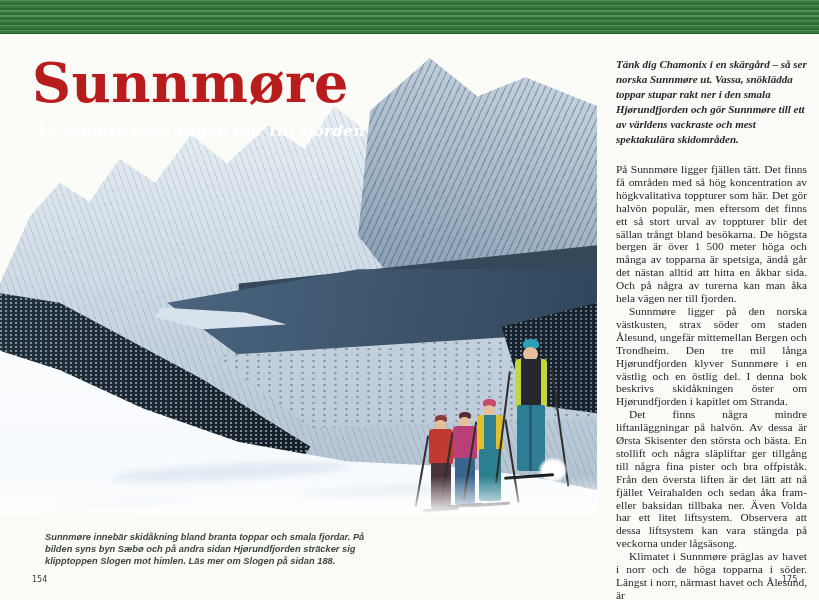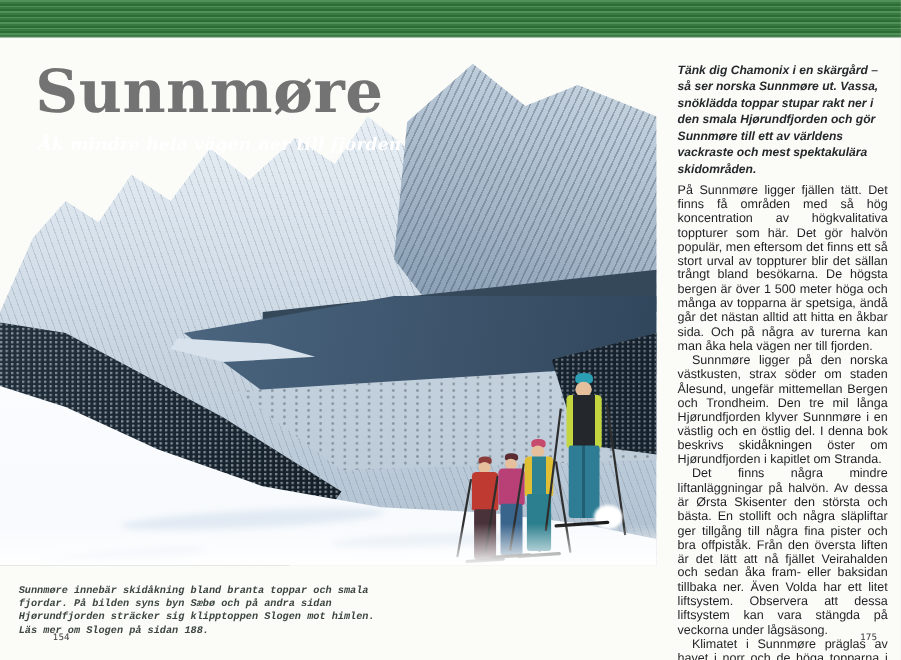--- a/index.html
+++ b/index.html
@@ -131,51 +131,51 @@
   .skier-d .pole.l{left:-4px;top:20px;height:72px;transform:rotate(10deg);}
   .skier-d .pole.r{left:35px;top:18px;height:74px;transform:rotate(-9deg);}
   .skier-d .hat{left:10px;top:0;width:12px;height:7px;background:#8c3b3b;}
   .skier-d .head{left:10px;top:5px;width:11px;height:10px;}
   .skier-d .torso{left:4px;top:14px;width:24px;height:35px;background:#bf3a31;}
   .skier-d .legs{left:6px;top:48px;width:20px;height:46px;background:#4a323b;}
   .skier-d .ski{left:-2px;top:93px;width:36px;transform:rotate(-4deg);}
 
   
   .hero-title{
-    position:absolute;left:32px;top:56px;color:#737373;
+    position:absolute;left:32px;top:56px;color:#b91c1c;
     font-family:"DejaVu Serif", serif;font-weight:700;
     font-size:54px;line-height:1;letter-spacing:0.5px;
   }
   .hero-subtitle{
     position:absolute;left:35px;top:121px;color:#ffffff;
     font-family:"DejaVu Serif", serif;font-weight:700;font-style:italic;
     font-size:15.5px;letter-spacing:0.2px;
   }
 
   
   .caption{
-    position:absolute;left:17px;top:531px;width:336px;
-    font-family:Liberation Mono, monospace;font-weight:700;font-style:italic;
+    position:absolute;left:45px;top:531px;width:336px;
+    font-family:Liberation Sans, sans-serif;font-weight:700;font-style:italic;
     font-size:9.3px;line-height:12px;color:#3c453f;
   }
   .folio{
     position:absolute;top:575px;
     font-family:"DejaVu Sans", sans-serif;font-size:8px;color:#3a3a3a;
   }
-  .folio-left{left:32px;margin-left:16px;}
+  .folio-left{left:32px;}
   .folio-right{left:782px;}
 
   
   .col{position:absolute;left:616px;top:57px;width:191px;}
   .lead{
-    font-family:Liberation Sans, sans-serif;font-weight:700;font-style:italic;
-    font-size:11px;line-height:15px;color:#26292c;margin:0 0 5px 0;
+    font-family:Liberation Serif, serif;font-weight:700;font-style:italic;
+    font-size:11px;line-height:15px;color:#26292c;margin:0 0 16px 0;
   }
   .bodytext p{
-    margin:0;font-family:Liberation Sans, sans-serif;
+    margin:0;font-family:Liberation Serif, serif;
     font-size:11.4px;line-height:12.9px;color:#1e2023;
     text-align:justify;hyphens:auto;-webkit-hyphens:auto;
   }
   .bodytext p + p{text-indent:13px;}
 </style>
 </head>
 <body>
 
 <div class="band"></div>
 

